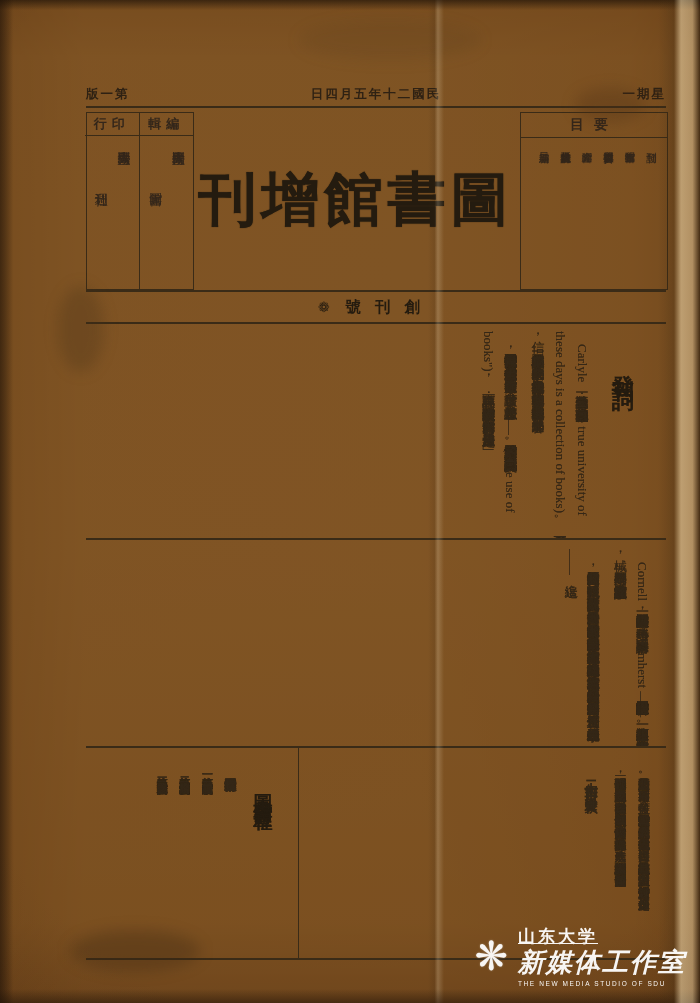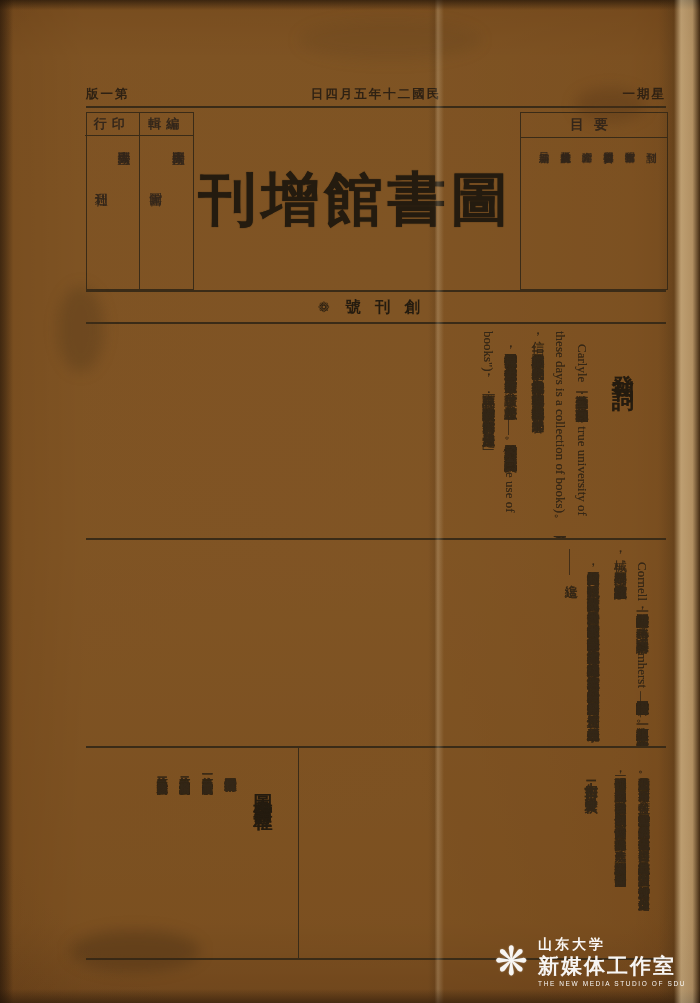--- a/index.html
+++ b/index.html
@@ -54,22 +54,22 @@
   .region-essay .vtext{font-size:12px;line-height:1.55;}
   .sig{font-size:13px;letter-spacing:2px;text-indent:20px;margin:0 10px !important;font-weight:600;}
   .ch-title{font-size:19px;font-weight:700;letter-spacing:5px;text-indent:22px;margin:0 12px 0 8px;color:#241b0f;}
   .ch-heading{font-size:12px;font-weight:700;text-indent:4px;margin:0 6px;}
   .region-charter .vtext{font-size:11px;line-height:1.6;}
   .art-no{font-weight:700;margin-inline-end:6px;}
   
   .watermark{right:14px;bottom:16px;display:flex;align-items:center;z-index:30;color:#fff;opacity:.95;
              font-family:"Liberation Sans","DejaVu Sans",sans-serif;}
   .wm-logo{font-size:40px;line-height:1;margin-right:10px;text-shadow:0 0 2px rgba(255,255,255,.4);}
-  .wm-cn-small{font-size:14px;letter-spacing:3px;font-weight:700;}
-  .wm-cn-large{font-size:21px;font-weight:700;letter-spacing:2px;line-height:1.15;}
+  .wm-cn-small{font-size:17px;letter-spacing:3px;font-weight:700;text-decoration:underline;}
+  .wm-cn-large{font-size:26px;font-weight:700;letter-spacing:2px;line-height:1.15;font-style:italic;}
   .wm-en{font-size:6.5px;letter-spacing:1.6px;margin-top:2px;}
   
   .overlay{position:absolute;pointer-events:none;}
   .vignette{inset:0;z-index:10;background:radial-gradient(115% 100% at 50% 45%,rgba(0,0,0,0) 58%,rgba(62,42,20,.28) 100%);}
   .edge-top{left:0;right:0;top:0;height:10px;z-index:11;background:linear-gradient(180deg,rgba(28,17,7,.65),rgba(28,17,7,0));}
   .edge-left{left:0;top:0;bottom:0;width:13px;z-index:11;background:linear-gradient(90deg,rgba(30,18,8,.55),rgba(30,18,8,0));}
   .edge-bottom{left:0;right:0;bottom:0;height:14px;z-index:11;background:linear-gradient(0deg,rgba(30,18,8,.5),rgba(30,18,8,0));}
   .edge-right{right:0;top:0;bottom:0;width:42px;z-index:11;
       background:linear-gradient(90deg,rgba(0,0,0,0) 0,rgba(58,38,16,.30) 38%,rgba(243,222,178,.55) 55%,rgba(240,219,175,.45) 82%,rgba(35,21,9,.65) 100%);}
   .crease{left:428px;top:0;bottom:0;width:16px;z-index:9;

